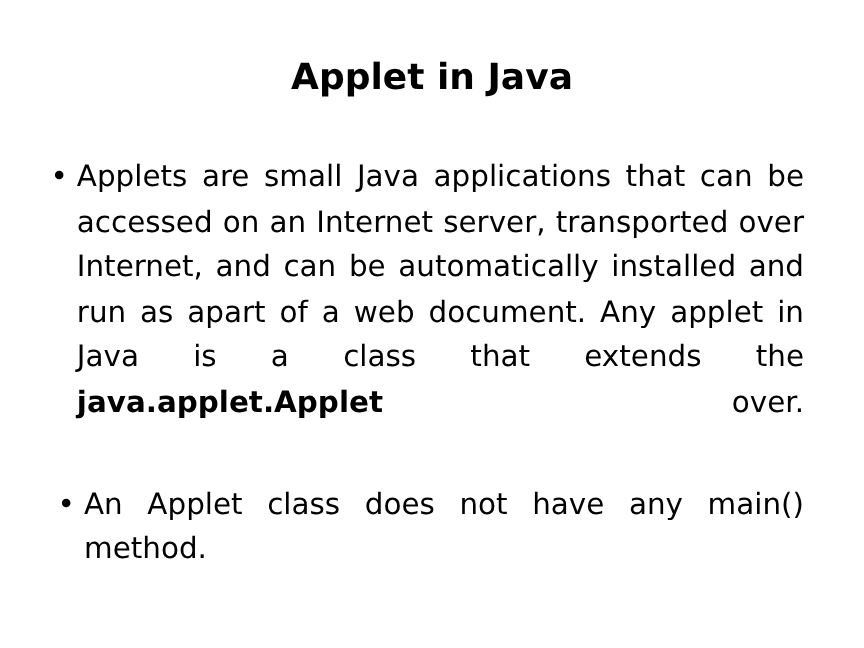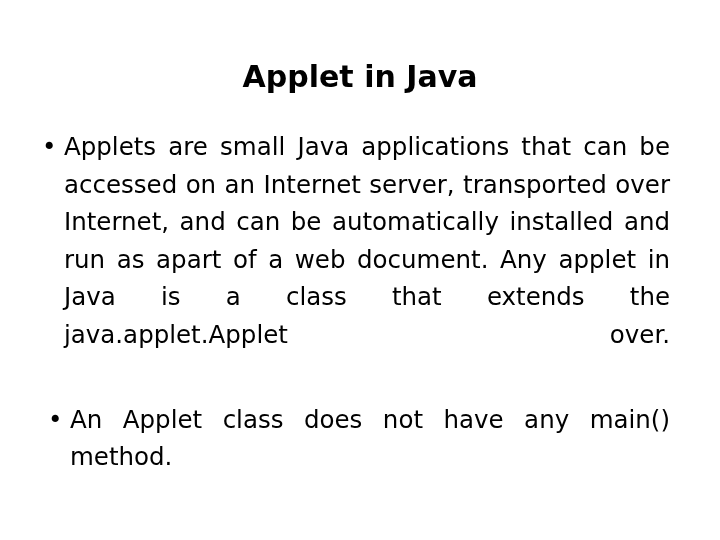--- a/index.html
+++ b/index.html
@@ -26,21 +26,20 @@
     position: absolute;
     left: 0;
     top: 46px;
     width: 720px;
     text-align: center;
     font-size: 30px;
     font-weight: bold;
     line-height: 38px;
     letter-spacing: 0px;
     color: #000000;
-    margin-top: 12px;
   }
   .body-area {
     position: absolute;
     left: 36px;
     top: 128px;
     width: 648px;
   }
   ul.bullet-list {
     list-style: none;
     margin: 0;
@@ -67,21 +66,21 @@
     font-size: 24.5px;
     line-height: 37.5px;
   }
   li.bullet-item + li.bullet-item .bullet-marker {
     left: 12px;
   }
   .para-text {
     display: block;
   }
   .bold-run {
-    font-weight: normal;
+    font-weight: bold;
   }
   
   .para-text:after {
     content: "";
     display: inline-block;
     width: 100%;
   }
 </style>
 </head>
 <body>

